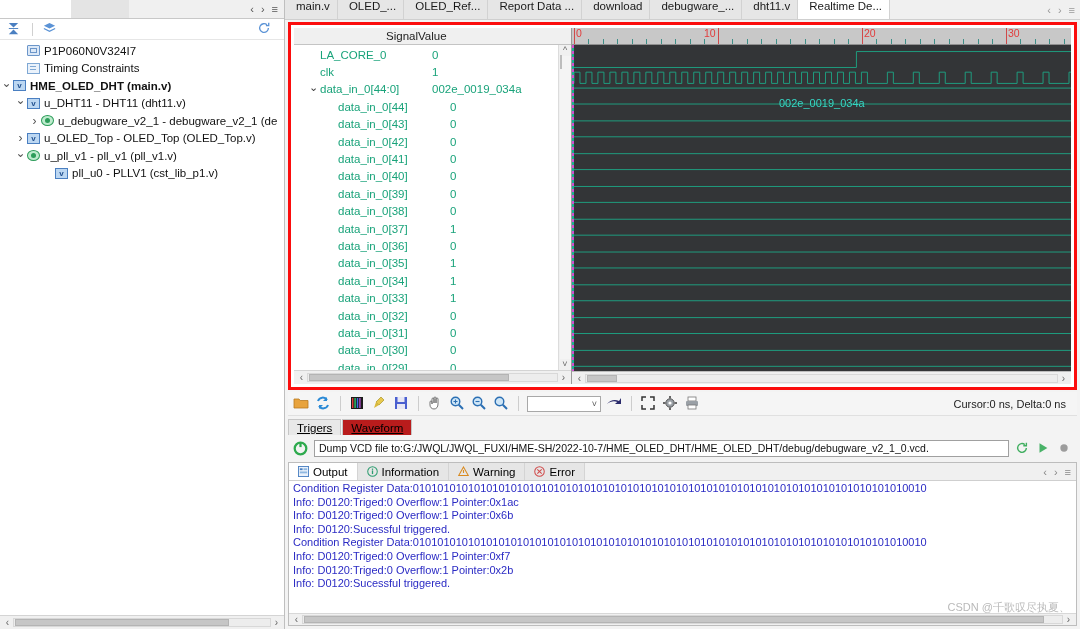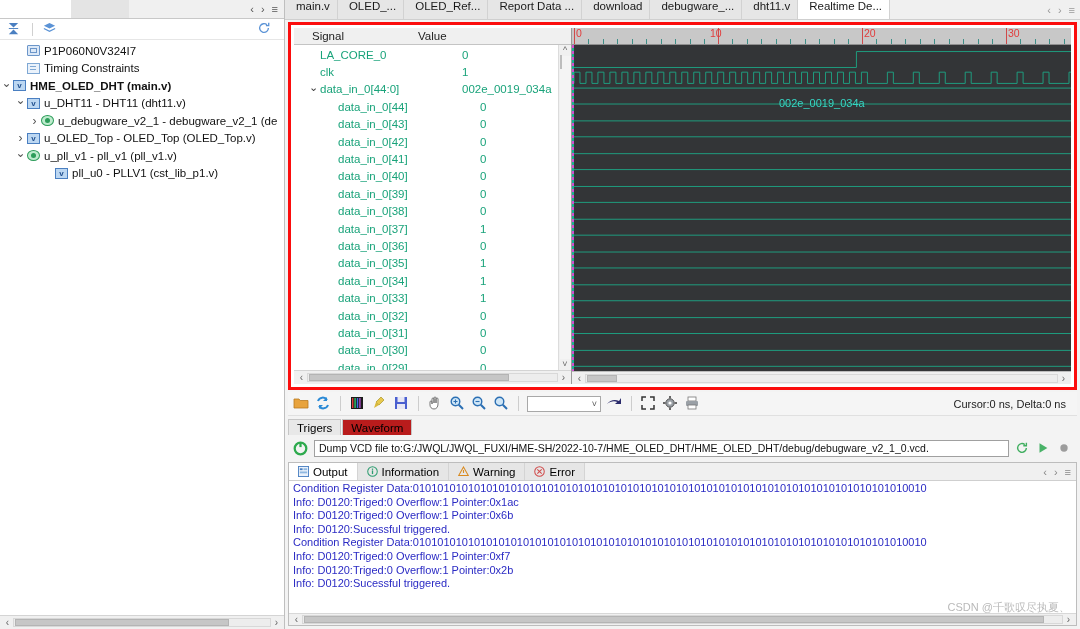--- a/index.html
+++ b/index.html
@@ -93,26 +93,26 @@
   }
 
   .wave-area { position:absolute; left:3px; top:3px; right:3px; bottom:3px; display:flex; }
 
   
   .siglist { width: 278px; background:#fff; display:flex; flex-direction:column; border-right:1px solid #9a9a9a;}
   .sighdr {
     height:17px; background:#f0f0f0; border-bottom:1px solid #c4c4c4;
     display:flex; font-size:11.5px; align-items:center; color:#222;
   }
-  .sighdr .c1 { width:124px; padding-left:18px; }
+  .sighdr .c1 { width:124px; padding-left:2px;text-align:right; }
   .sighdr .c2 { flex:1; }
   .sigbody { flex:1; position:relative; overflow:hidden; display:flex; }
   .sigrows { flex:1; padding-top:1px; }
   .srow { display:flex; height:17.4px; align-items:center; font-size:11.5px; color:#19a37a; white-space:nowrap;}
-  .srow .nm { width:142px; }
+  .srow .nm { width:112px; }
   .srow .vl { flex:1; }
   .srow .exp { width:13px; text-align:center; color:#3b3b3b; font-size:11px; position:relative; top:-2px;}
   .ind1 { padding-left: 26px; }
   .ind2 { padding-left: 44px; }
   .sig-vscroll { width:13px; background:#f0f0f0; border-left:1px solid #dcdcdc; display:flex; flex-direction:column; align-items:center;}
   .sv-arrow{ font-size:9px; color:#666; line-height:11px;}
   .sv-track{flex:1; width:11px; background:#f4f4f4;}
   .sv-thumb{width:9px; margin:0 auto; background:#cfcfcf; border:1px solid #bdbdbd;}
   .sig-hscroll{height:14px; background:#f0f0f0; border-top:1px solid #d4d4d4; display:flex; align-items:center; padding:0 2px;}
 
@@ -132,21 +132,21 @@
   .wtoolbar {
     position:absolute; left:3px; top: 392px; width:789px; height:24px;
     background:#f5f5f5; display:flex; align-items:center; gap:5px; padding:0 5px;
     border-bottom:1px solid #e0e0e0;
   }
   .tbtn { width:17px; height:17px; position:relative; cursor:pointer; display:inline-block;}
   .tsep { width:1px; height:15px; background:#cdcdcd; margin:0 3px; }
   .tcombo { width:74px; height:16px; background:#fff; border:1px solid #a8a8a8; display:flex; align-items:center; justify-content:flex-end; padding-right:3px; font-size:9px; color:#555;}
   .cursorinfo { margin-left:auto; font-size:11px; color:#222; padding-right:6px;}
 
-  .subtabs { position:absolute; left:3px; top:417px; display:flex; align-items:flex-end; height:18px; }
+  .subtabs { position:absolute; left:3px; top:417px; display:flex; align-items:flex-end; height:18px;text-decoration:underline; }
   .stab { font-size:11.5px; padding:2px 8px 1px; background:#e8e8e8; border:1px solid #c6c6c6; border-bottom:none; margin-right:1px;}
   .stab.active { background:#b91c1c; }
 
   .vcdbar {
     position:absolute; left:3px; top:437px; width:789px; height:22px;
     display:flex; align-items:center; gap:6px; padding:0 5px;justify-content:flex-end;
   }
   .vcd-field {
     flex:1; height:17px; background:#fff; border:1px solid #a0a0a0;
     display:flex; align-items:center; padding-left:4px; font-size:10.5px; color:#111;
@@ -408,21 +408,21 @@
             </span>
             <span class="hs-arrow">›</span>
           </div>
         </div>
 
         <div class="wavewrap">
           <div class="ruler">
             <span class="rmaj" style="left:2px"></span>
             <span class="rlab" style="left:4px">0</span>
             <span class="rmaj" style="left:146px"></span>
-            <span class="rlab" style="left:138px">10</span>
+            <span class="rlab" style="left:132px">10</span>
             <span class="rmaj" style="left:290px"></span>
             <span class="rlab" style="left:292px">20</span>
             <span class="rmaj" style="left:434px"></span>
             <span class="rlab" style="left:436px">30</span>
             <span class="rtick" style="left:16px"></span>
             <span class="rtick" style="left:31px"></span>
             <span class="rtick" style="left:45px"></span>
             <span class="rtick" style="left:60px"></span>
             <span class="rtick" style="left:74px"></span>
             <span class="rtick" style="left:89px"></span>

